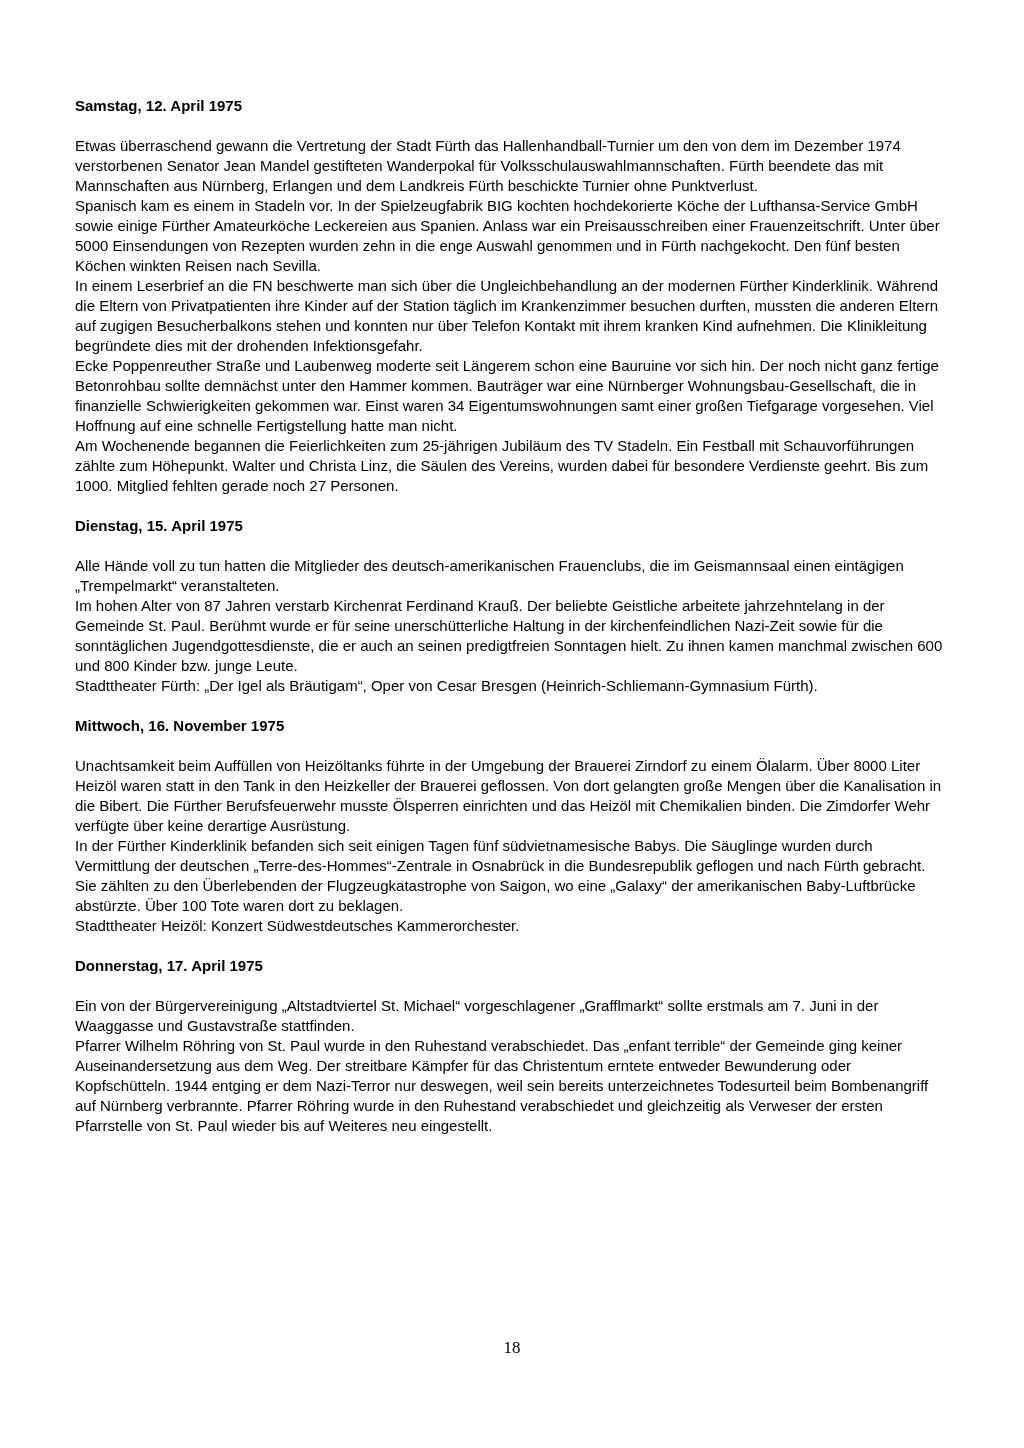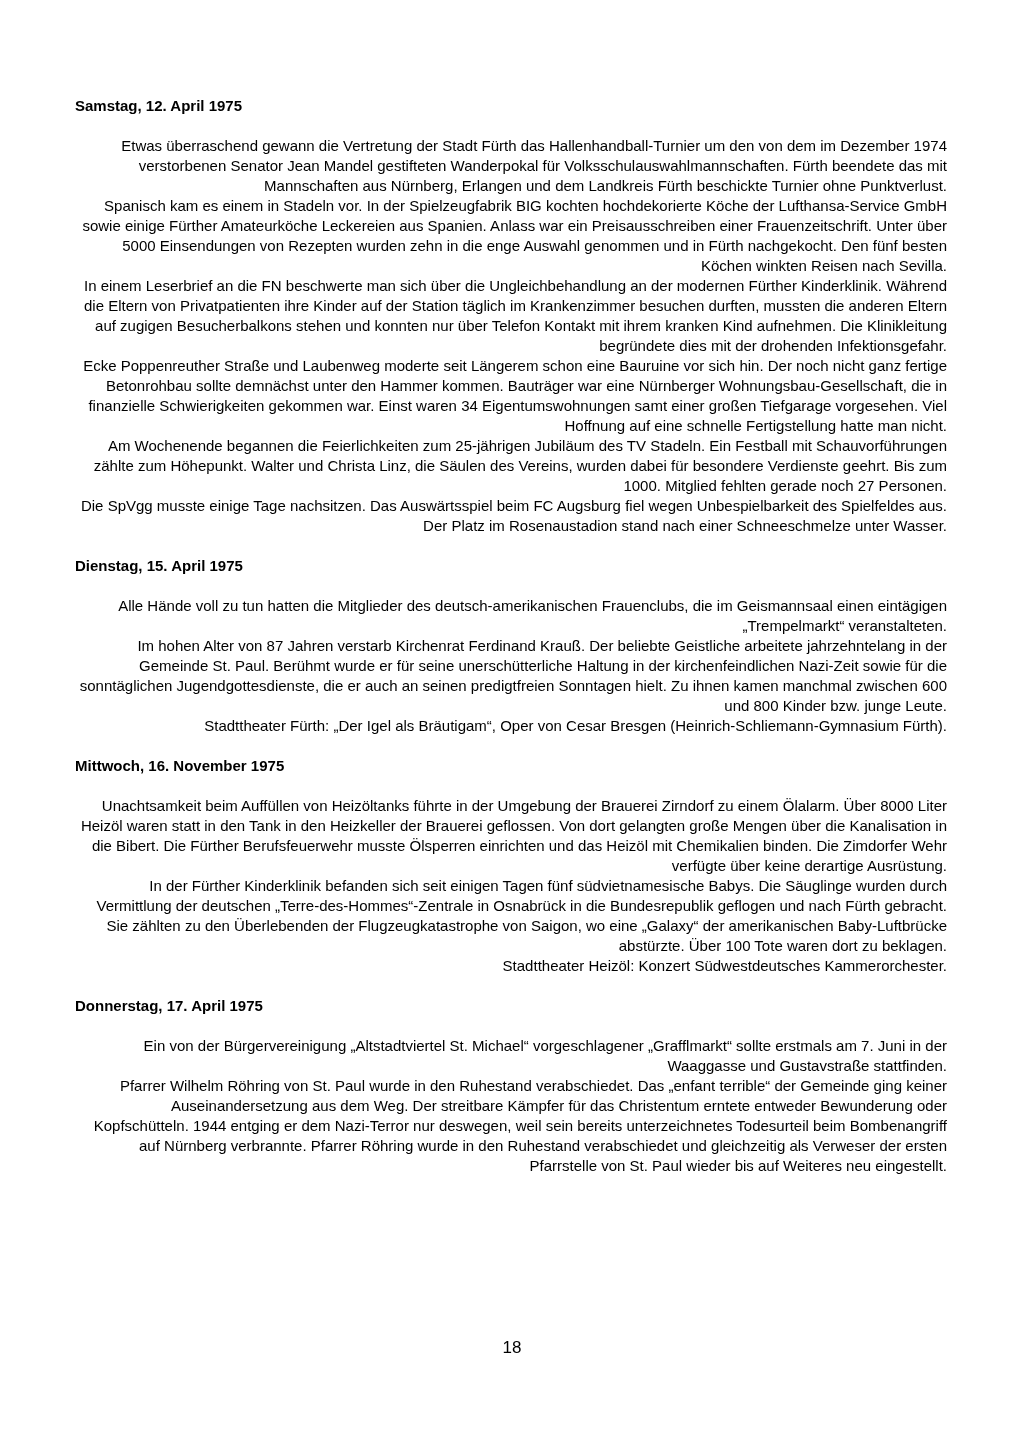--- a/index.html
+++ b/index.html
@@ -24,50 +24,49 @@
     font-size: 15px;
     line-height: 20px;
     font-weight: bold;
     margin: 20px 0;
   }
   .sec:first-child .sec-heading {
     margin-top: 0;
   }
   .para {
     margin: 0;
-    text-align: right;
+    text-align: left;
   }
   .page-number {
     position: absolute;
     top: 1338px;
     left: 0;
     width: 100%;
     text-align: center;
-    font-family: Liberation Sans, sans-serif;
+    font-family: Liberation Serif, serif;
     font-size: 17px;
     line-height: 20px;
     color: #000000;
   }
 </style>
 </head>
 <body>
 
 <div class="page">
 
   <div class="sec">
     <div class="sec-heading">Samstag, 12. April 1975</div>
     <p class="para">Etwas überraschend gewann die Vertretung der Stadt Fürth das Hallenhandball-Turnier um den von dem im Dezember 1974 verstorbenen Senator Jean Mandel gestifteten Wanderpokal für Volksschulauswahlmannschaften. Fürth beendete das mit Mannschaften aus Nürnberg, Erlangen und dem Landkreis Fürth beschickte Turnier ohne Punktverlust.</p>
     <p class="para">Spanisch kam es einem in Stadeln vor. In der Spielzeugfabrik BIG kochten hochdekorierte Köche der Lufthansa-Service GmbH sowie einige Fürther Amateurköche Leckereien aus Spanien. Anlass war ein Preisausschreiben einer Frauenzeitschrift. Unter über 5000 Einsendungen von Rezepten wurden zehn in die enge Auswahl genommen und in Fürth nachgekocht. Den fünf besten Köchen winkten Reisen nach Sevilla.</p>
     <p class="para">In einem Leserbrief an die FN beschwerte man sich über die Ungleichbehandlung an der modernen Fürther Kinderklinik. Während die Eltern von Privatpatienten ihre Kinder auf der Station täglich im Krankenzimmer besuchen durften, mussten die anderen Eltern auf zugigen Besucherbalkons stehen und konnten nur über Telefon Kontakt mit ihrem kranken Kind aufnehmen. Die Klinikleitung begründete dies mit der drohenden Infektionsgefahr.</p>
   </div>
 
   <div class="sec">
     <p class="para">Ecke Poppenreuther Straße und Laubenweg moderte seit Längerem schon eine Bauruine vor sich hin. Der noch nicht ganz fertige Betonrohbau sollte demnächst unter den Hammer kommen. Bauträger war eine Nürnberger Wohnungsbau-Gesellschaft, die in finanzielle Schwierigkeiten gekommen war. Einst waren 34 Eigentumswohnungen samt einer großen Tiefgarage vorgesehen. Viel Hoffnung auf eine schnelle Fertigstellung hatte man nicht.</p>
     <p class="para">Am Wochenende begannen die Feierlichkeiten zum 25-jährigen Jubiläum des TV Stadeln. Ein Festball mit Schauvorführungen zählte zum Höhepunkt. Walter und Christa Linz, die Säulen des Vereins, wurden dabei für besondere Verdienste geehrt. Bis zum 1000. Mitglied fehlten gerade noch 27 Personen.</p>
-    <p class="para">Die SpVgg musste einige Tage nachsitzen. Das Auswärtsspiel beim FC Augsburg fiel wegen Unbespielbarkeit des Spielfeldes aus. Der Platz im Rosenaustadion stand nach einer Schneeschmelze unter Wasser.</p>
   </div>
 
   <div class="sec">
     <div class="sec-heading">Dienstag, 15. April 1975</div>
     <p class="para">Alle Hände voll zu tun hatten die Mitglieder des deutsch-amerikanischen Frauenclubs, die im Geismannsaal einen eintägigen „Trempelmarkt“ veranstalteten.</p>
     <p class="para">Im hohen Alter von 87 Jahren verstarb Kirchenrat Ferdinand Krauß. Der beliebte Geistliche arbeitete jahrzehntelang in der Gemeinde St. Paul. Berühmt wurde er für seine unerschütterliche Haltung in der kirchenfeindlichen Nazi-Zeit sowie für die sonntäglichen Jugendgottesdienste, die er auch an seinen predigtfreien Sonntagen hielt. Zu ihnen kamen manchmal zwischen 600 und 800 Kinder bzw. junge Leute.</p>
     <p class="para">Stadttheater Fürth: „Der Igel als Bräutigam“, Oper von Cesar Bresgen (Heinrich-Schliemann-Gymnasium Fürth).</p>
   </div>
 
   <div class="sec">

